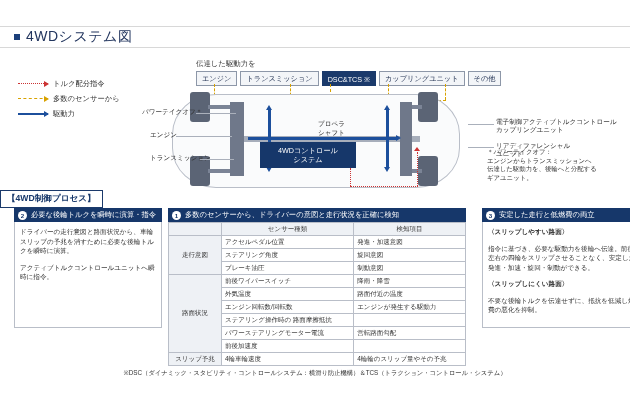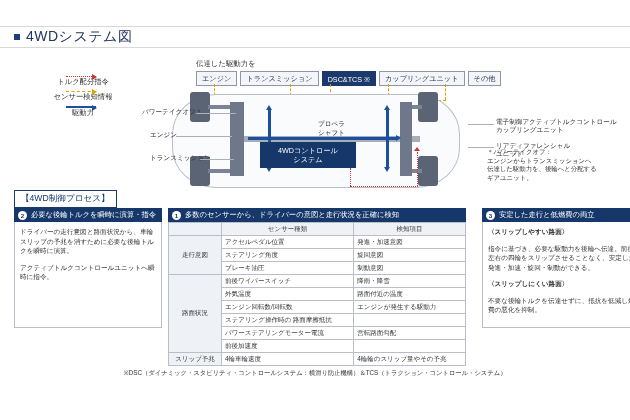--- a/index.html
+++ b/index.html
@@ -6,21 +6,21 @@
   body{width:630px;height:420px;background:#ffffff;font-family:"Liberation Sans",sans-serif;color:#222;}
   #root{position:relative;width:630px;height:420px;overflow:hidden;}
 
   
   .hdr{position:absolute;left:0;top:26px;width:630px;height:20px;border-top:1px solid #d8d8d8;border-bottom:1px solid #d8d8d8;display:flex;align-items:center;}
   .hdr .bullet{width:6px;height:6px;background:#1b3f7a;margin-left:14px;margin-right:6px;}
   .hdr .t{font-size:14px;color:#22355e;letter-spacing:.5px;}
 
   
   .legend{position:absolute;left:18px;top:76px;width:130px;}
-  .legend .row{display:flex;align-items:center;height:15px;font-size:7.3px;color:#333;flex-direction:column;}
+  .legend .row{display:flex;align-items:center;height:15px;font-size:7.3px;color:#333;}
   .legend .lineb{width:30px;height:0;margin-right:5px;position:relative;}
   .l-dot{border-top:1.4px dotted #cc3333;}
   .l-dash{border-top:1.4px dashed #d8a200;}
   .l-solid{border-top:2px solid #1c4f9c;}
   .lineb .ar{position:absolute;right:-1px;top:-3.2px;width:0;height:0;border-top:3.2px solid transparent;border-bottom:3.2px solid transparent;}
   .ar-red{border-left:5px solid #cc3333;}
   .ar-yel{border-left:5px solid #d8a200;}
   .ar-blu{border-left:5px solid #1c4f9c;}
 
   
@@ -52,21 +52,21 @@
   .tri{position:absolute;width:0;height:0;}
   .tri-up-blue{border-left:3.5px solid transparent;border-right:3.5px solid transparent;border-bottom:5px solid #1c4f9c;}
   .tri-dn-blue{border-left:3.5px solid transparent;border-right:3.5px solid transparent;border-top:5px solid #1c4f9c;}
   .tri-rt-blue{border-top:3.5px solid transparent;border-bottom:3.5px solid transparent;border-left:5px solid #1c4f9c;}
   .tri-up-red{border-left:3px solid transparent;border-right:3px solid transparent;border-bottom:4.5px solid #cc3333;}
   .tri-dn-yel{border-left:3px solid transparent;border-right:3px solid transparent;border-top:4.5px solid #d8a200;}
 
   .note{position:absolute;left:487px;top:148px;width:125px;font-size:6.4px;color:#333;line-height:1.35;}
 
   
-  .proctitle{position:absolute;left:14px;top:190px;border:1px solid #1b3a6b;padding:2px 6px;font-size:8.6px;color:#16376a;font-weight:normal;}
+  .proctitle{position:absolute;left:0;top:190px;border:1px solid #1b3a6b;padding:2px 6px;font-size:8.6px;color:#16376a;font-weight:bold;}
 
   
   .cols{position:absolute;left:14px;top:208px;width:604px;display:flex;gap:6px;}
   .col{flex:0 0 auto;}
   .col1{width:298px;}
   .col2{width:148px;}
   .col3{width:160px;padding-left:10px;}
   .colhd{background:#16376a;color:#fff;font-size:7.3px;display:flex;align-items:center;height:14px;padding:0 4px;}
   .colhd .num{display:inline-block;width:9px;height:9px;border-radius:50%;background:#fff;color:#16376a;font-size:6.2px;line-height:9px;text-align:center;margin-right:4px;font-weight:bold;}
   table{border-collapse:collapse;width:100%;}
@@ -95,21 +95,21 @@
     <div class="row">
       <span class="lineb l-dot">
           <span class="ar ar-red"></span>
         </span>
       <span>トルク配分指令</span>
     </div>
     <div class="row">
       <span class="lineb l-dash">
           <span class="ar ar-yel"></span>
         </span>
-      <span>センサー検知情報</span>
+      <span>多数のセンサーから</span>
     </div>
     <div class="row">
       <span class="lineb l-solid">
           <span class="ar ar-blu"></span>
         </span>
       <span>駆動力</span>
     </div>
   </div>
 
   <div class="sensorLabel">伝達した駆動力を</div>

